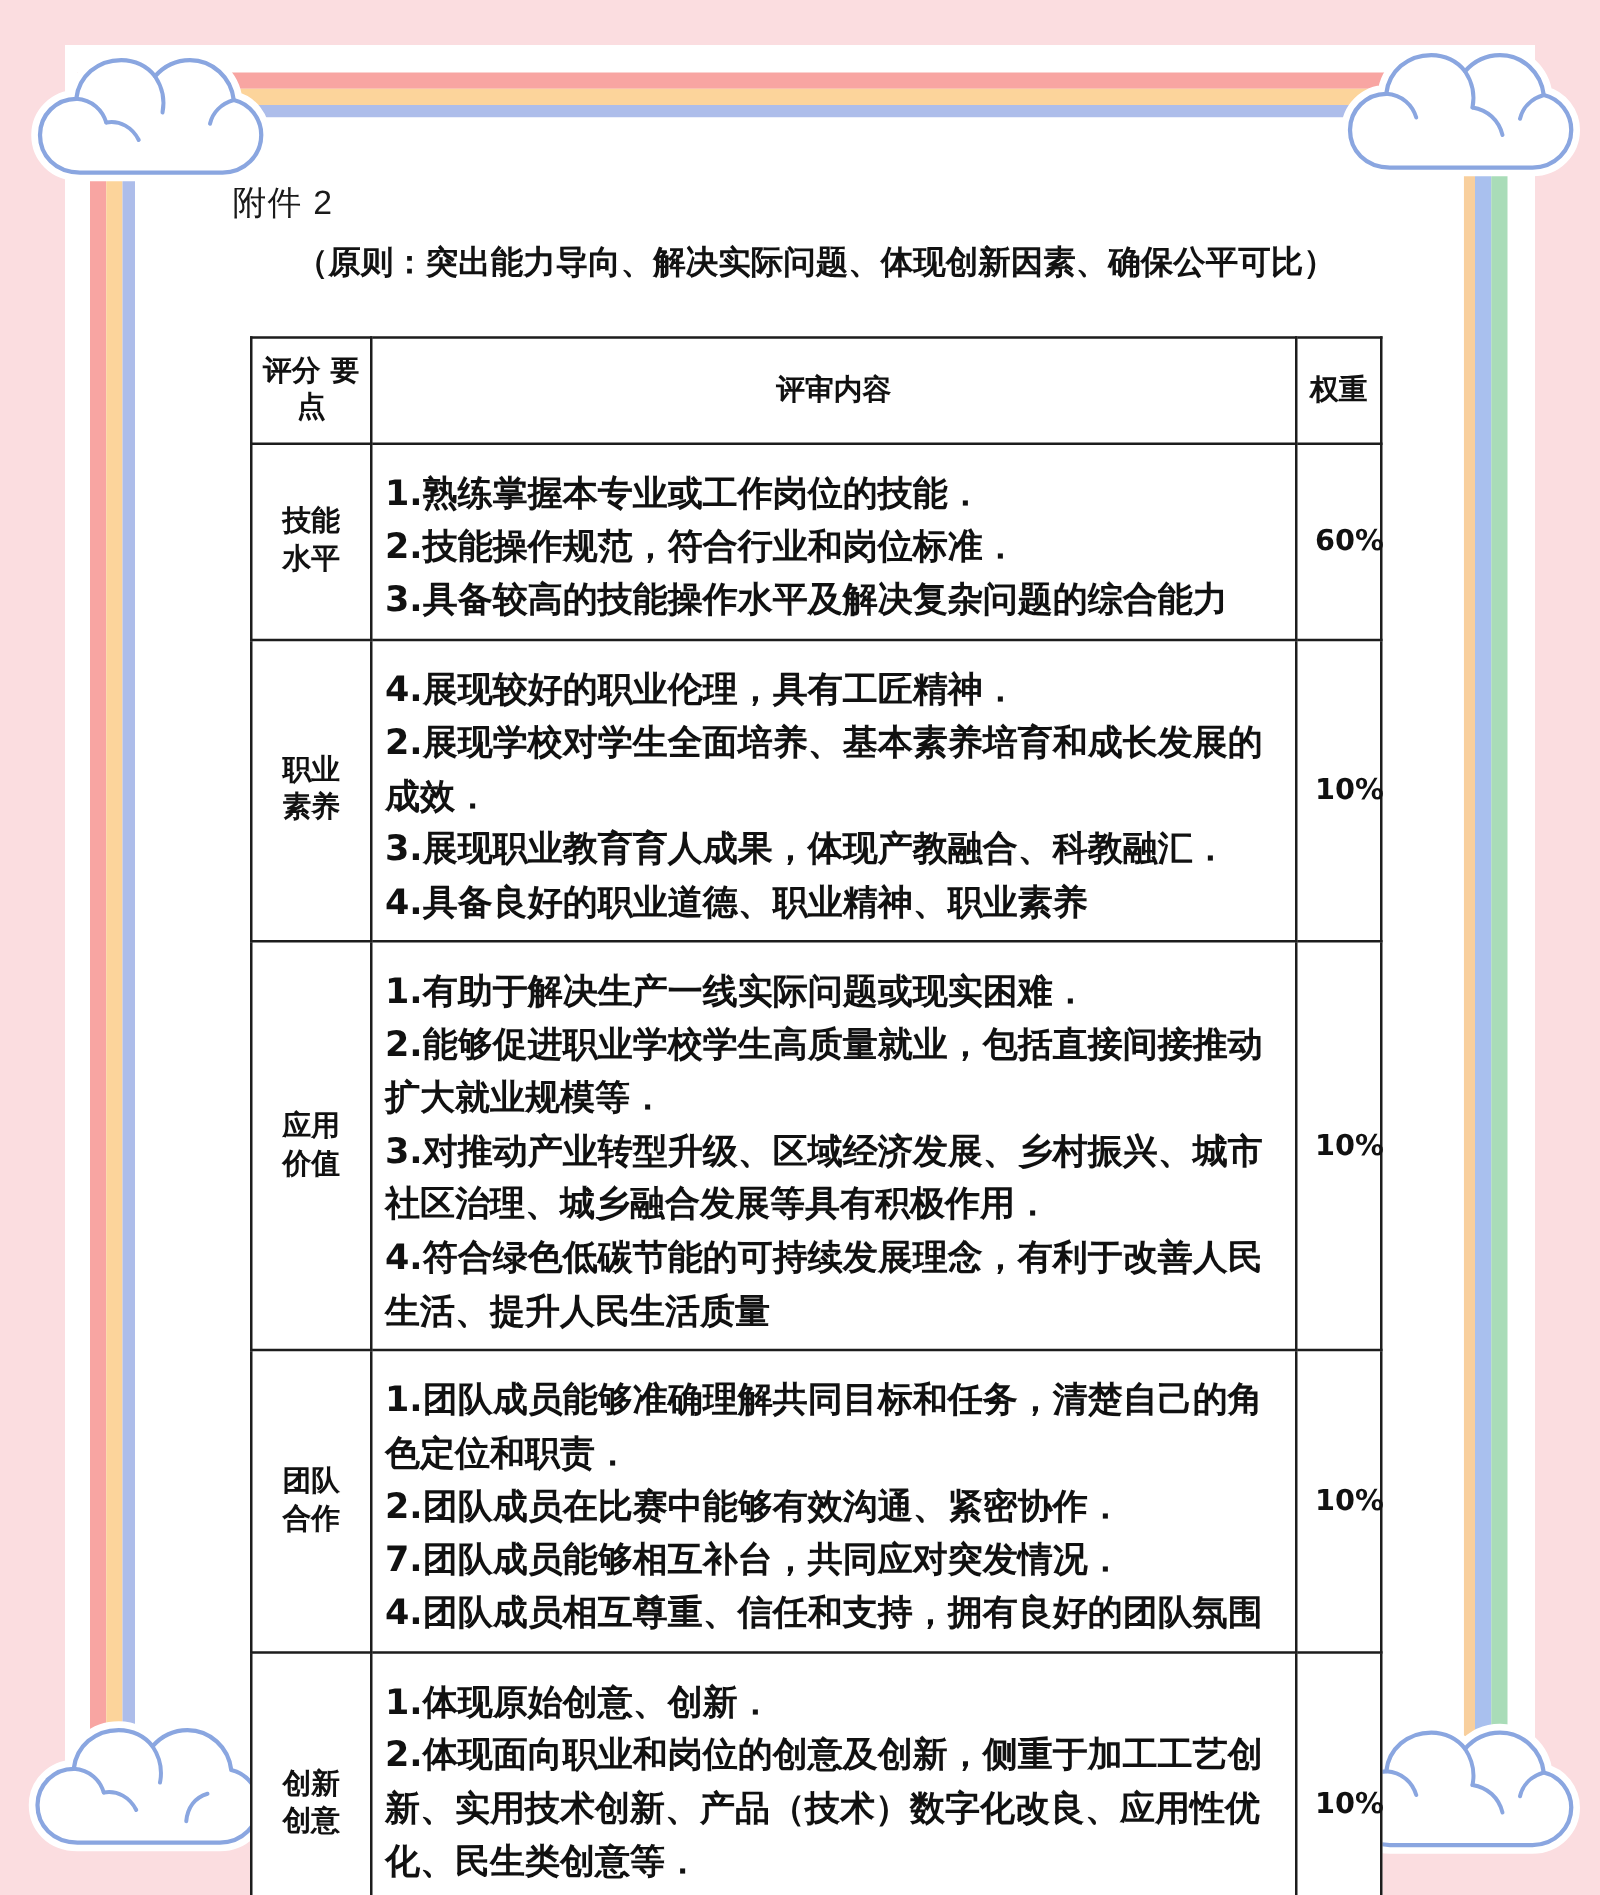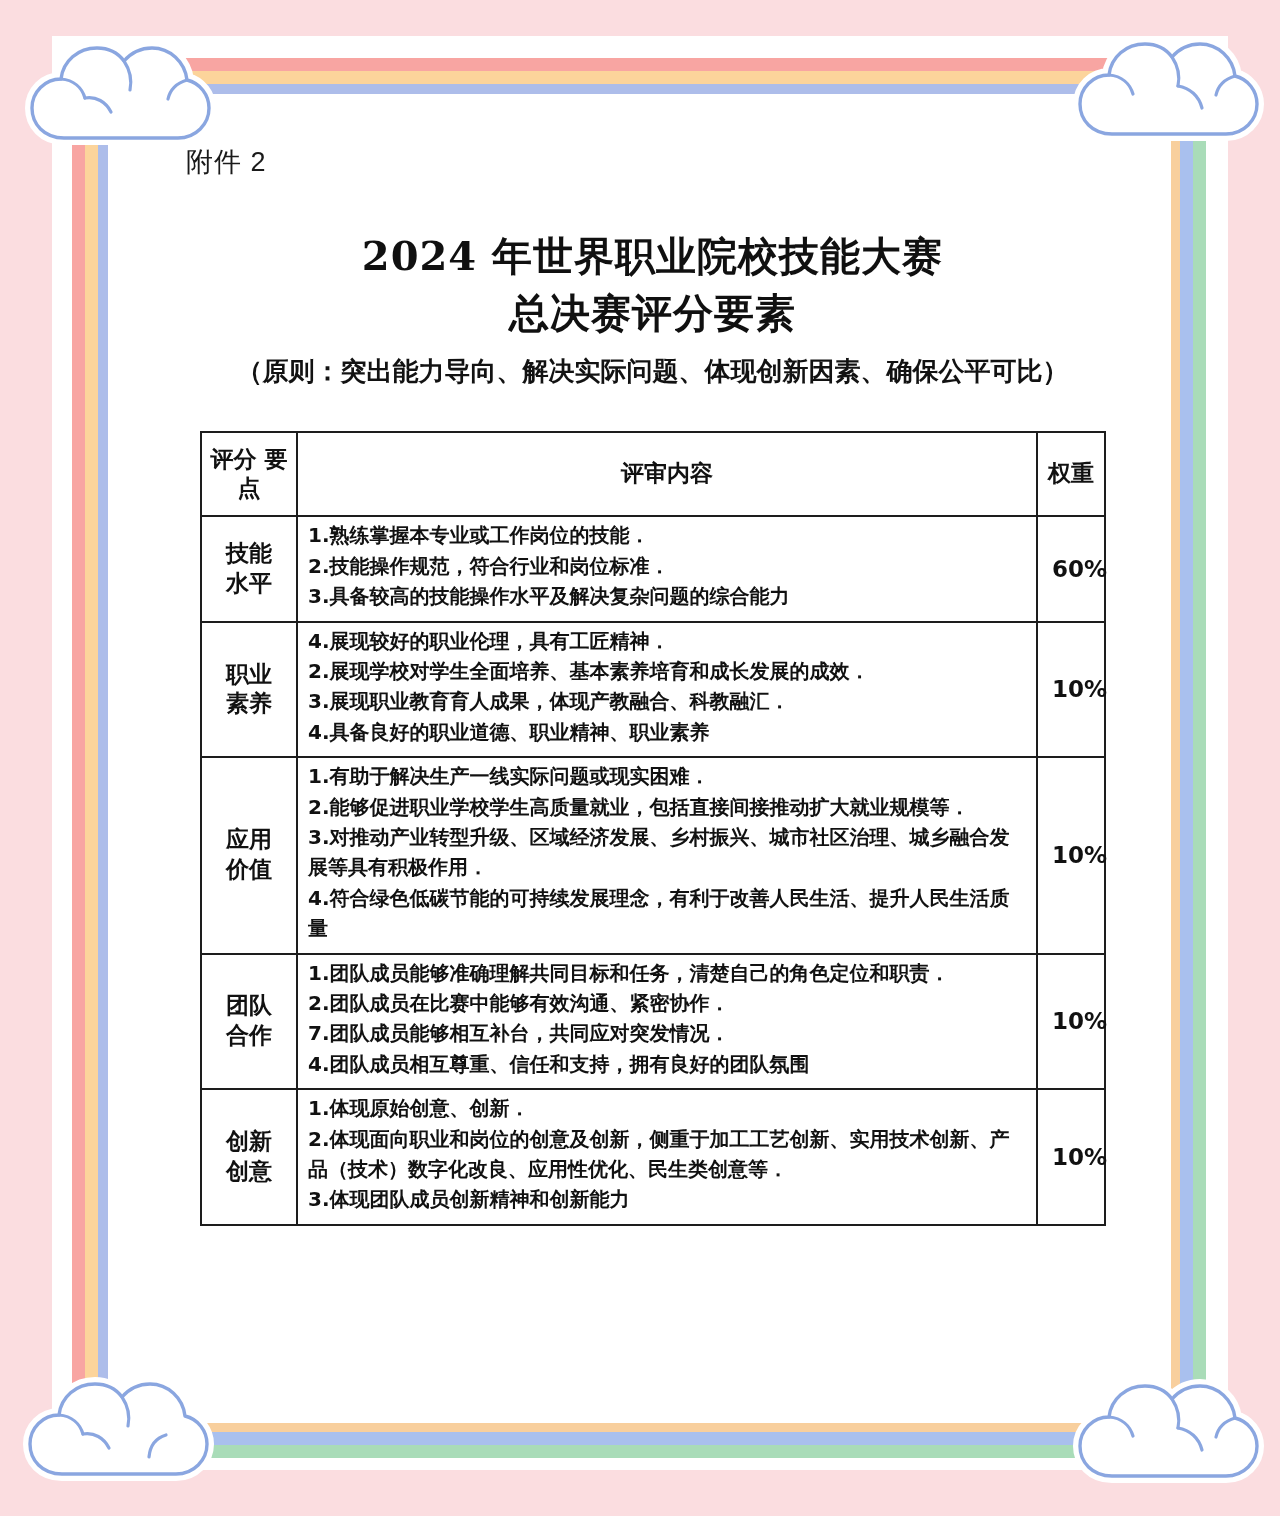--- a/index.html
+++ b/index.html
@@ -141,23 +141,23 @@
 
   td.point {
     text-align: center;
     font-size: 23px;
     line-height: 1.3;
     padding: 6px 2px;
     white-space: pre-line;
   }
 
   td.body {
-    font-size: 20px;
+    font-size: 28px;
     line-height: 1.52;
-    padding: 3px 12px 9px 10px;
+    padding: 18px 12px 9px 10px;
     text-align: left;
     margin-top: 48px;
   }
   td.body .line { display: block; }
 
   td.weight {
     text-align: center;
     font-size: 23px;
     padding: 4px 14px;
     font-family: "DejaVu Sans", "Liberation Sans", sans-serif;
@@ -245,24 +245,20 @@
       <path d="M169 58 C159 61 152 68 150 77" fill="none" stroke="#8aa6e0" stroke-width="3.2" stroke-linecap="round"></path>
       <path d="M112 68 C124 70 133 78 136 90" fill="none" stroke="#8aa6e0" stroke-width="3.2" stroke-linecap="round"></path>
     </svg>
   </div>
 </div>
 
 <div class="doc">
 
   <div class="attachment-label">附件 2</div>
 
-  <div class="title-block">
-    <div class="doc-title-line">2024 年世界职业院校技能大赛</div>
-    <div class="doc-title-line">总决赛评分要素</div>
-  </div>
 
   <div class="subtitle">（原则：突出能力导向、解决实际问题、体现创新因素、确保公平可比）</div>
 
   <table class="score-table">
     <colgroup>
       <col class="c-point">
         <col class="c-body">
         <col class="c-weight">
     </colgroup>
     <thead>

